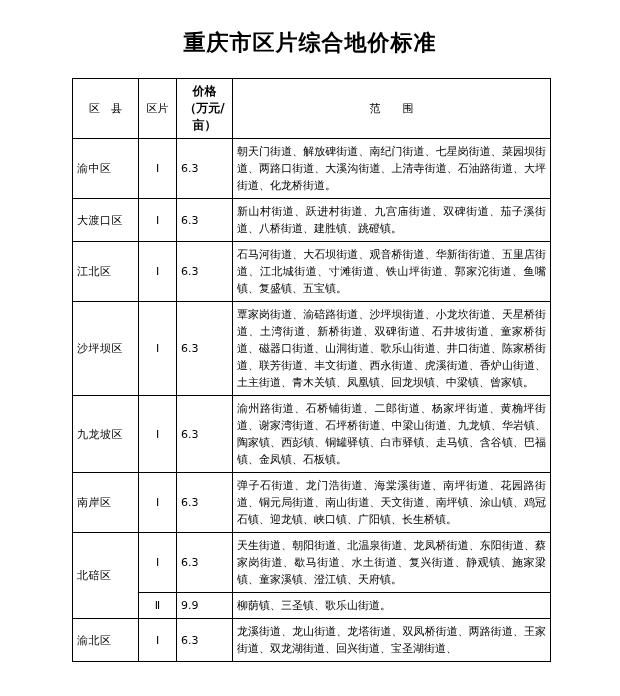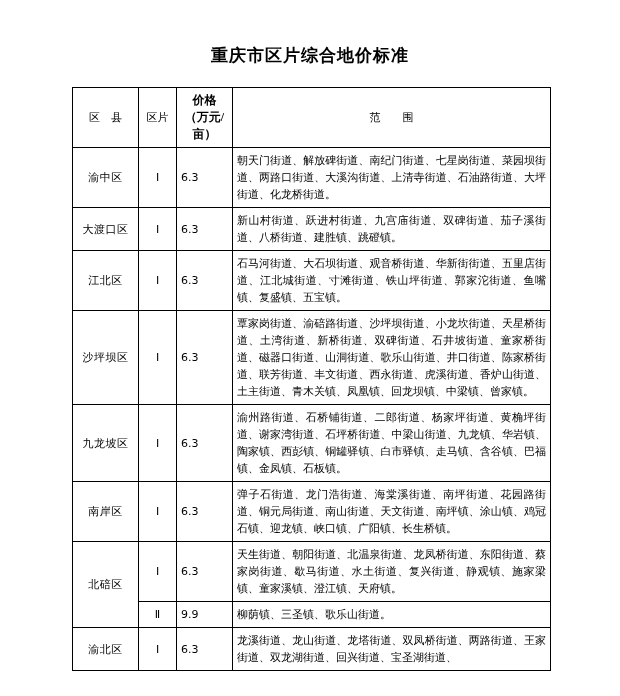--- a/index.html
+++ b/index.html
@@ -15,24 +15,24 @@
     overflow: hidden;
   }
   .page {
     width: 620px;
     height: 696px;
     position: relative;
     box-sizing: border-box;
   }
   .doc-title {
     text-align: center;
-    font-size: 17px;
+    font-size: 22px;
     font-weight: bold;
     letter-spacing: 1px;
-    margin: 44px 0 20px 0;
+    margin: 28px 0 20px 0;
     font-family: "DejaVu Sans", "Liberation Sans", sans-serif;
   }
   .table-wrap {
     padding: 0 70px 0 72px;
   }
   table.price-table {
     border-collapse: collapse;
     width: 478px;
     table-layout: fixed;
   }
@@ -44,29 +44,28 @@
     padding: 4px 4px;
     vertical-align: middle;
     font-weight: normal;
   }
   th.hdr {
     text-align: center;
     font-size: 12px;
     font-weight: bold;
     padding: 7px 2px;
     line-height: 16px;
-    font-family: Liberation Serif, serif;
   }
   .col-district { width: 66px; }
   .col-zone { width: 38px; }
   .col-price { width: 56px; }
   .col-range { width: 318px; }
 
   td.district {
-    text-align: center;
+    text-align: left;
     font-size: 12px;
     letter-spacing: 0.5px;
   }
   td.zone {
     text-align: center;
     font-size: 11px;
   }
   td.price {
     text-align: left;
     font-size: 11px;

